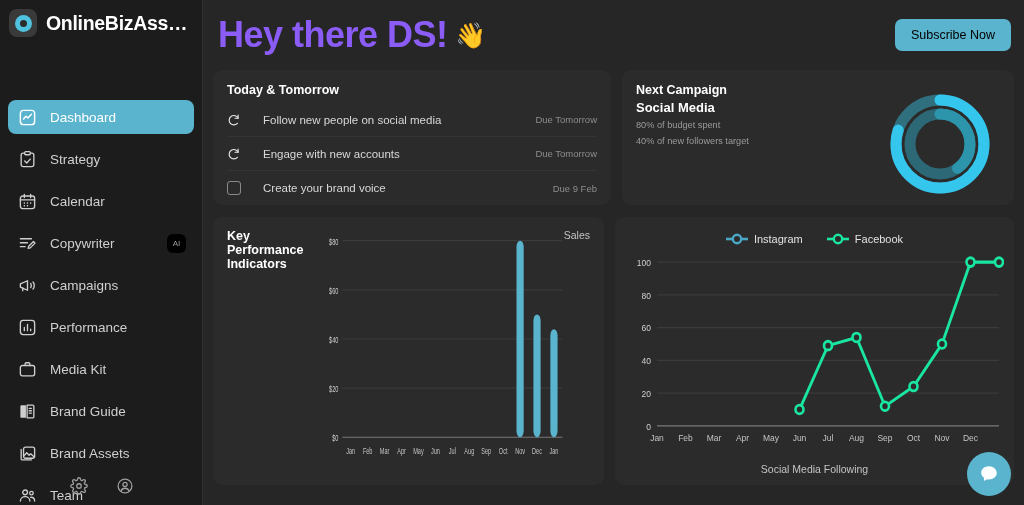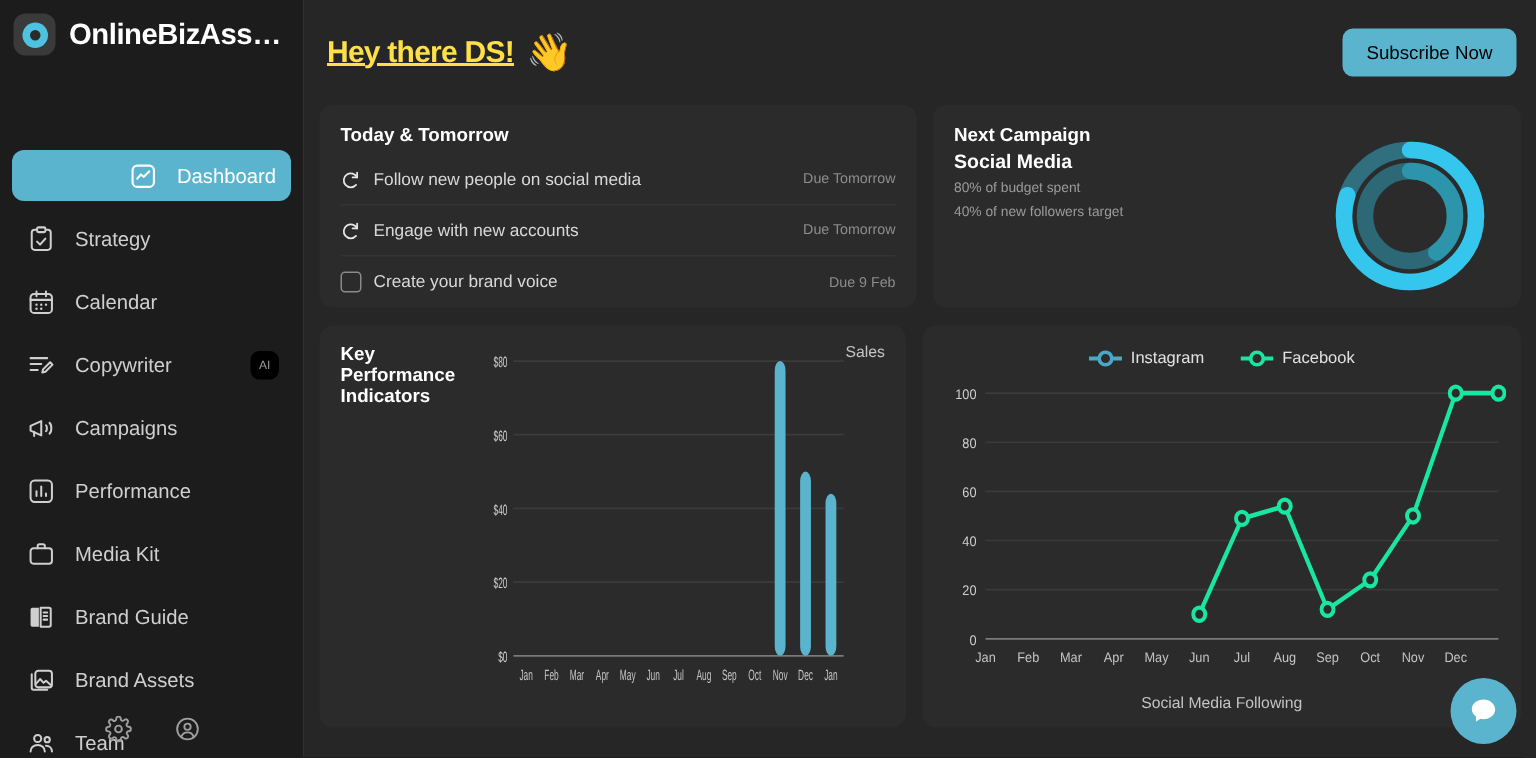--- a/index.html
+++ b/index.html
@@ -39,21 +39,21 @@
 
   .nav { padding: 6px 8px 0 8px; display: flex; flex-direction: column; gap: 0px; }
   .nav-item {
     display: flex; align-items: center; gap: 13px;
     height: 34px; padding: 0 10px; border-radius: 8px;
     color: #cfcfcf; font-size: 13.5px; cursor: pointer; position: relative;
     margin-bottom: 8px;
   }
   .nav-item .ico { width: 19px; height: 19px; flex: 0 0 19px; display:flex; align-items:center; justify-content:center; }
   .nav-item .ico svg { width: 19px; height: 19px; display: block; }
-  .nav-item.active { background: #5bb4ce; color: #ffffff; justify-content: flex-end; }
+  .nav-item.active { background: #5bb4ce; color: #ffffff; }
   .nav-item.active .ico svg { stroke: #ffffff; }
   .nav-label { white-space: nowrap; }
   .ai-badge {
     position: absolute; right: 8px;
     width: 19px; height: 19px; border-radius: 6px;
     background: #000000; color: #9a9a9a;
     font-size: 8px; display: flex; align-items: center; justify-content: center;
   }
   .sidebar-footer {
     position: absolute; bottom: 10px; left: 0; width: 203px;
@@ -65,42 +65,42 @@
   #main {
     flex: 1 1 auto; height: 505px; background: #262626;
     padding: 0 10px 0 10px; position: relative; overflow: hidden;
   }
   .topbar {
     height: 70px; display: flex; align-items: center; justify-content: space-between;
     padding: 0 3px 0 5px;
   }
   .greeting { display: flex; align-items: center; gap: 8px; }
   .greeting h1 {
-    color: #fde047; font-size: 20px; font-weight: bold; letter-spacing: -0.5px; text-decoration: underline;
+    color: #8b5cf6; font-size: 36px; font-weight: bold; letter-spacing: -0.5px;
   }
   .wave { font-size: 25px; line-height: 1; }
   .subscribe-btn {
     background: #5bb4ce; color: #000000; border: none; border-radius: 7px;
     font-size: 12.5px; font-family: "Liberation Sans", sans-serif;
     padding: 0 16px; height: 32px; cursor: pointer; white-space: nowrap;
   }
 
   .row { display: flex; gap: 11px; }
   .card { background: #2b2b2b; border-radius: 9px; }
   .card-title { color: #ffffff; font-size: 12.5px; font-weight: bold; }
 
   
   .row-top { height: 135px; margin-bottom: 12px; }
   #card-today { flex: 0 0 398px; padding: 13px 14px 0 14px; }
   #card-campaign { flex: 1 1 auto; padding: 13px 14px 0 14px; display: flex; }
 
   .task-list { margin-top: 6px; }
   .task-row {
     display: flex; align-items: center; height: 34px;
-    border-bottom: 1px solid #343434; gap: 8px; cursor: pointer;
+    border-bottom: 1px solid #343434; gap: 22px; cursor: pointer;
   }
   .task-row:last-child { border-bottom: none; }
   .task-check {
     width: 14px; height: 14px; border: 1.4px solid #8a8a8a; border-radius: 3px;
     flex: 0 0 14px;
   }
   .task-ico { width: 14px; height: 14px; flex: 0 0 14px; }
   .task-ico svg { width: 14px; height: 14px; display: block; }
   .task-name { color: #d8d8d8; font-size: 11.5px; flex: 1 1 auto; }
   .task-due { color: #8d8d8d; font-size: 9.5px; white-space: nowrap; }

